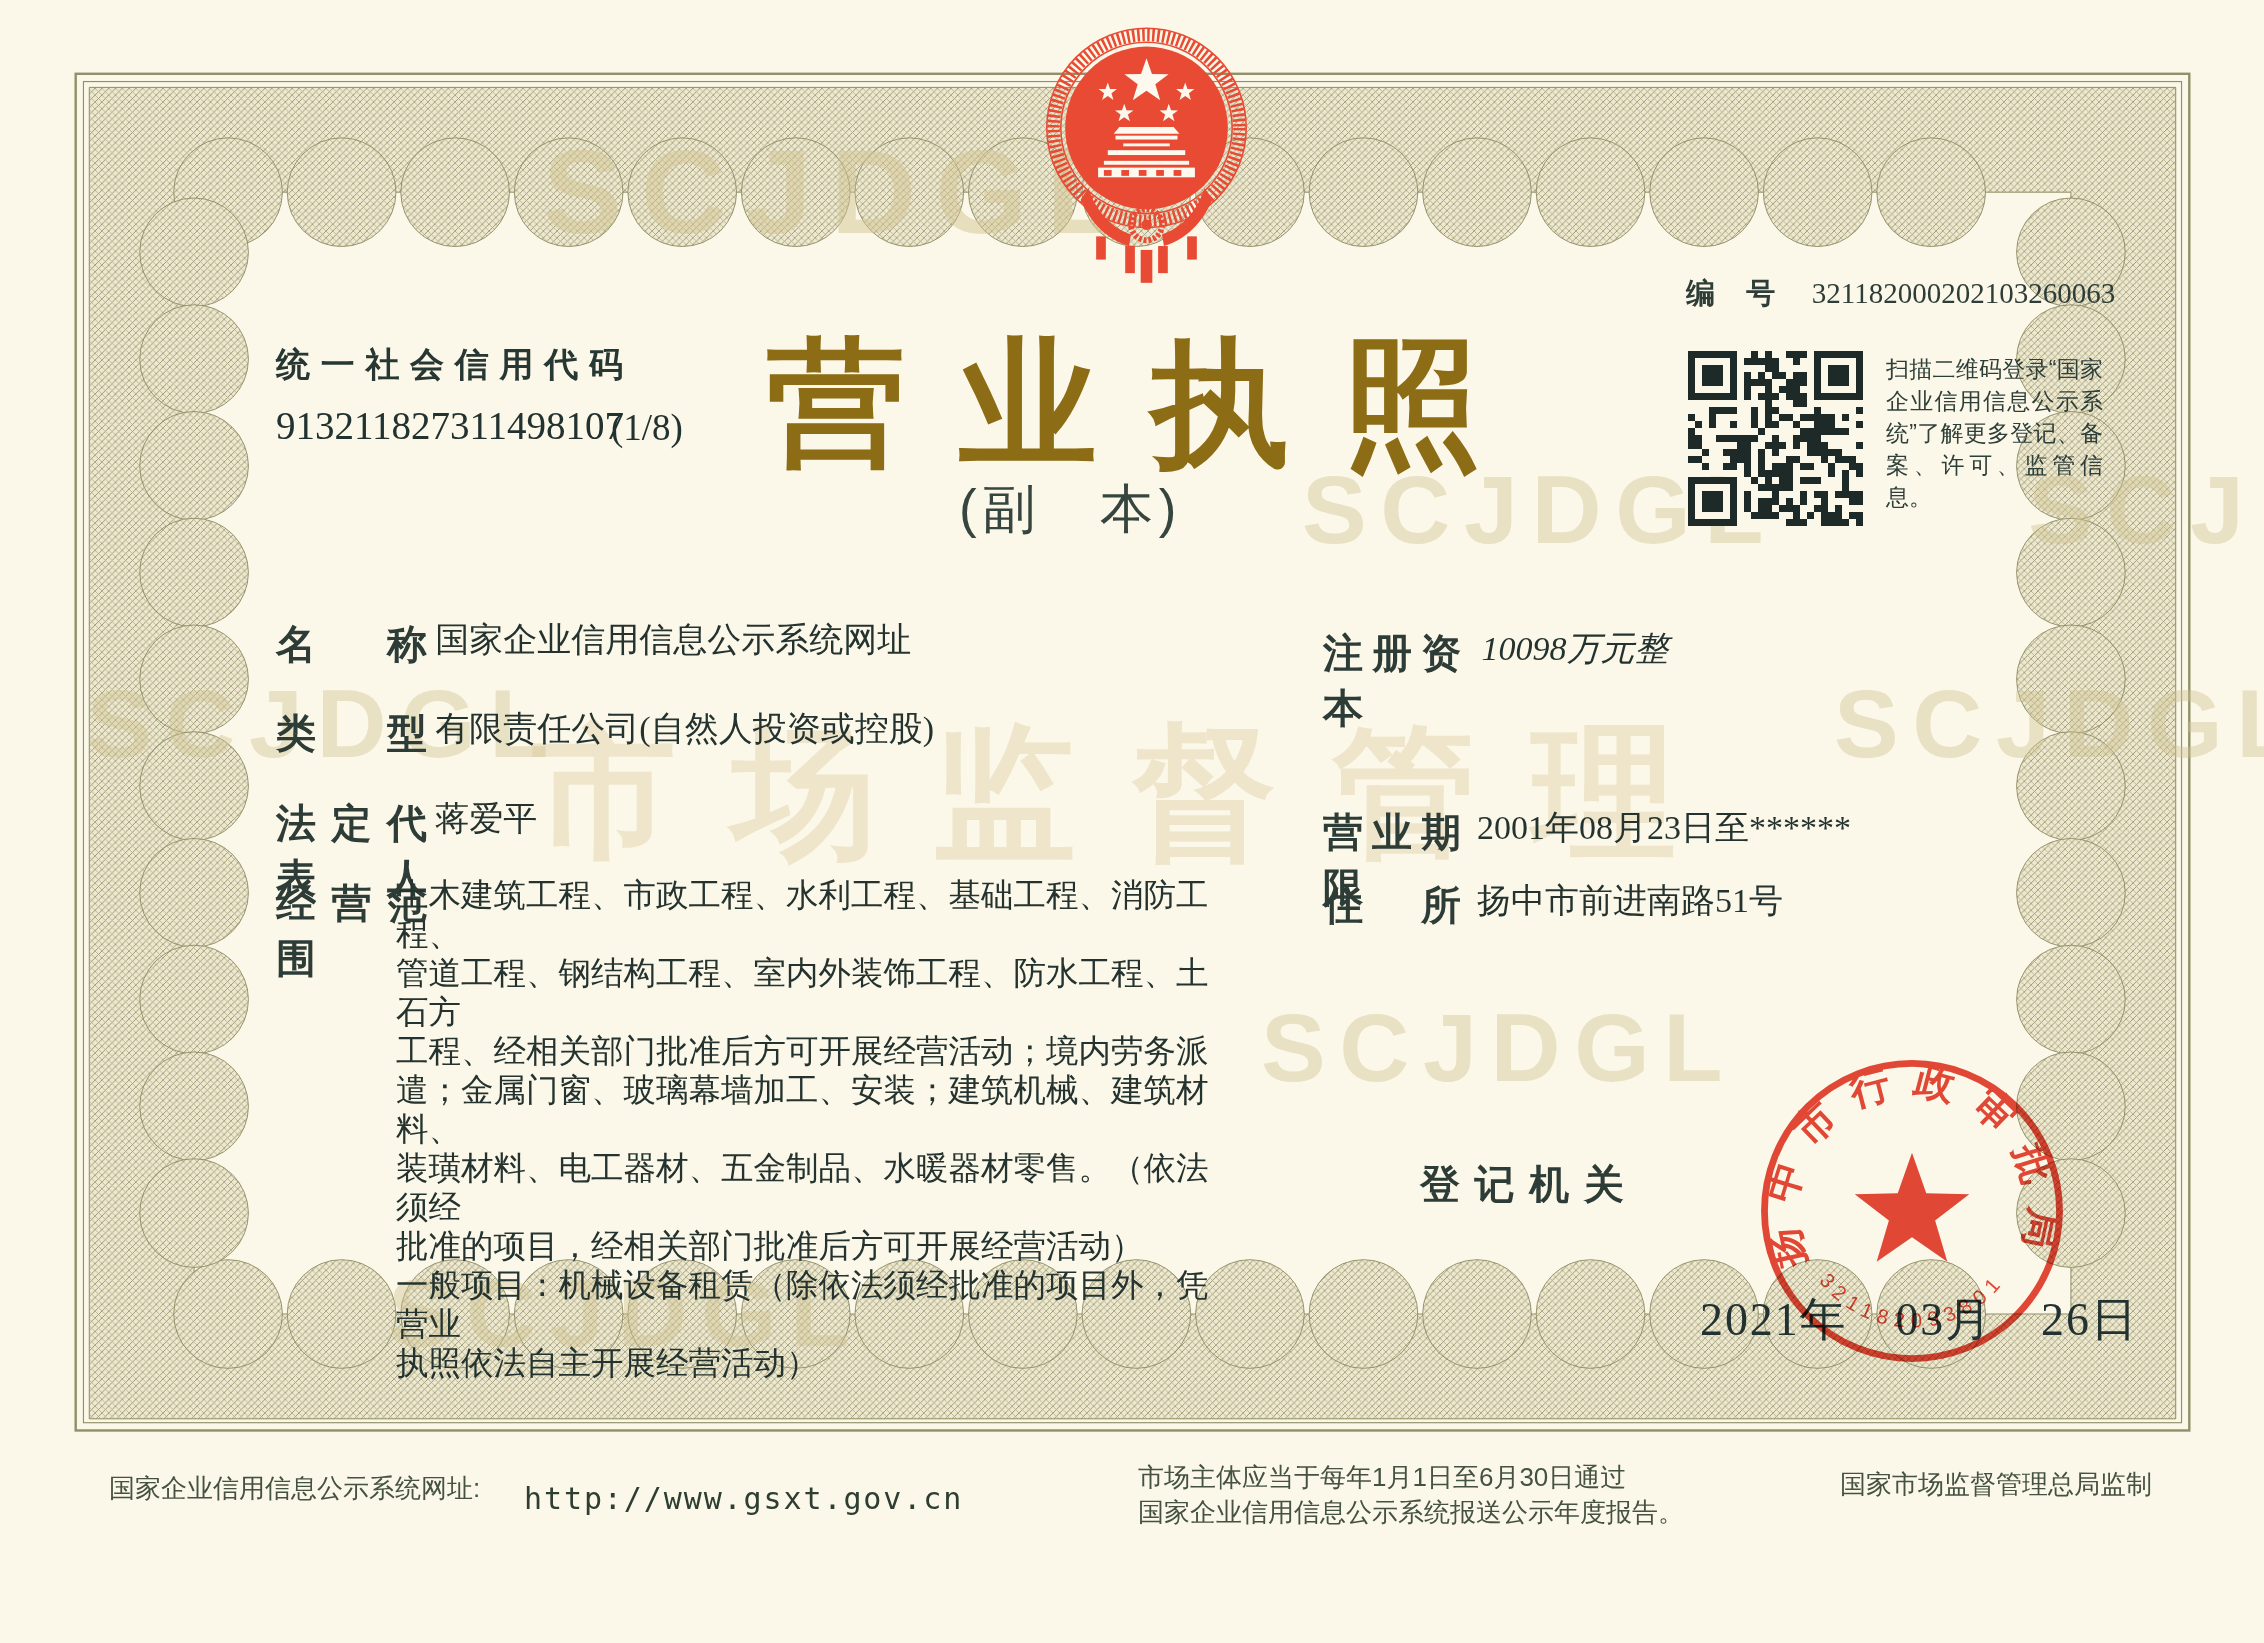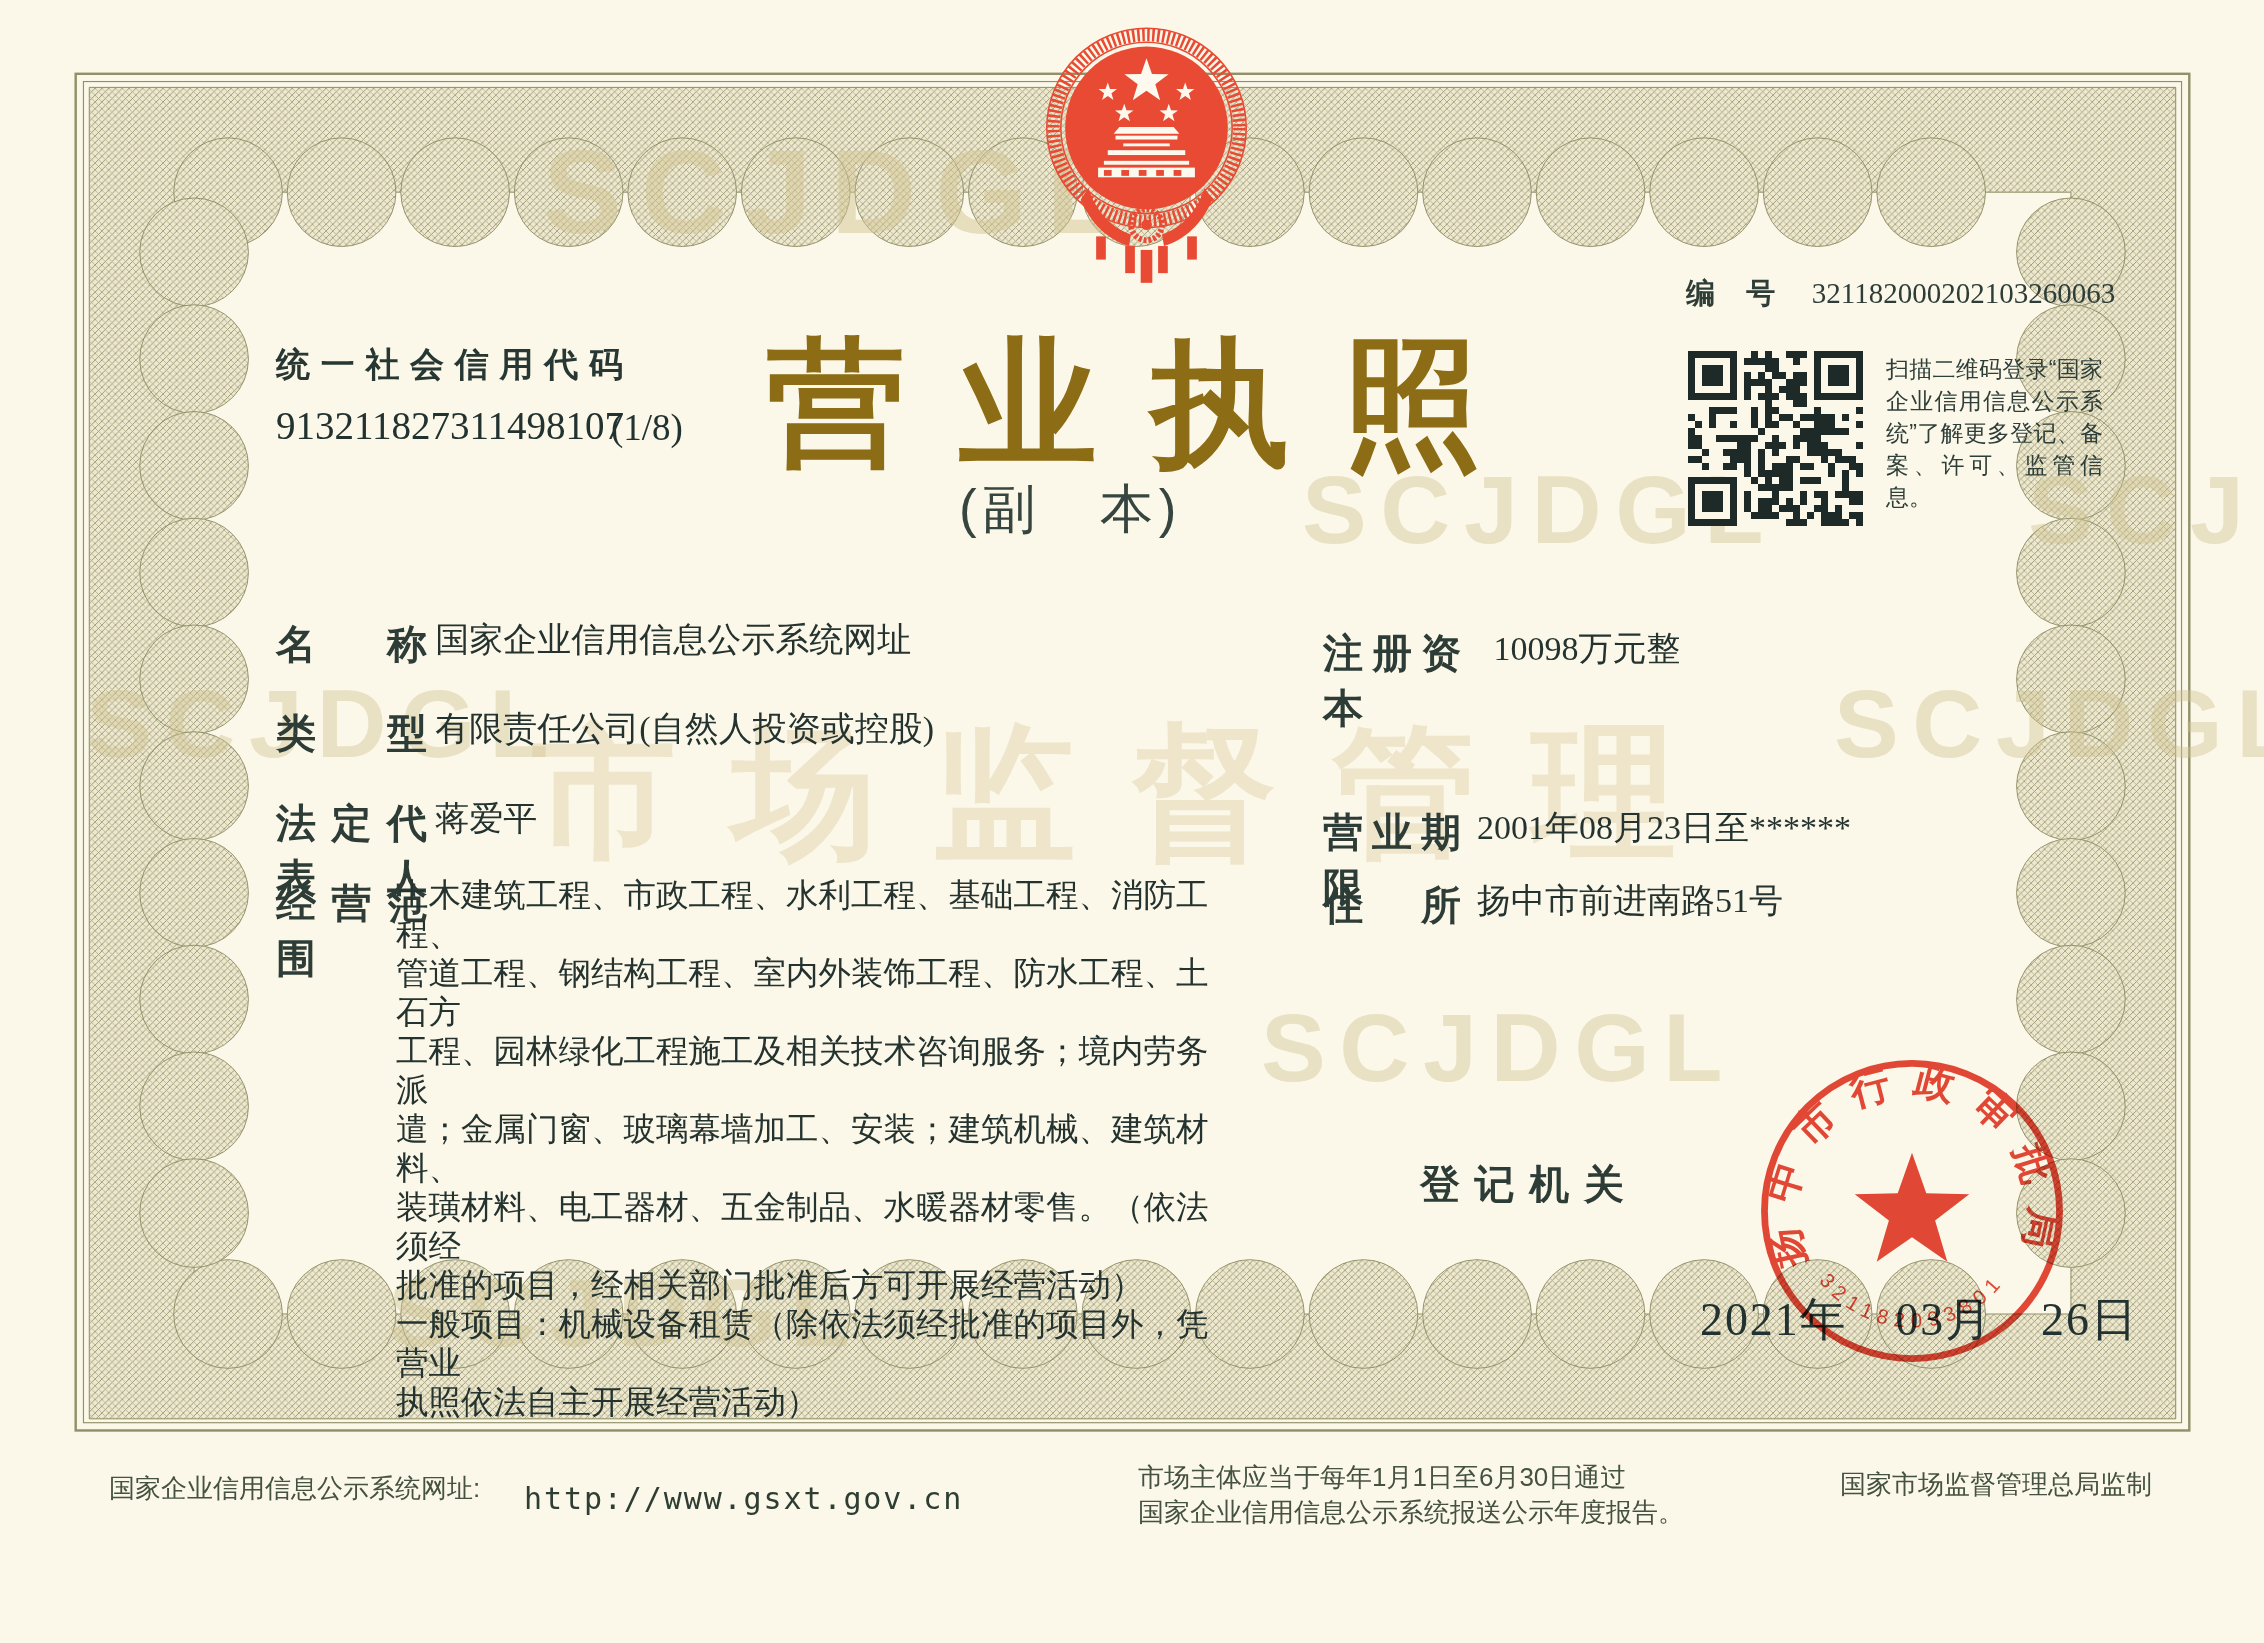--- a/index.html
+++ b/index.html
@@ -415,32 +415,32 @@
   </div>
   <div class="abs" style="left:276px;top:796px;">
     <span class="flabel">法定代表人</span>
     <span class="fvalue" style="margin-left:3.9px;">蒋爱平</span>
   </div>
   <div class="abs" style="left:276px;top:876px;">
     <span class="flabel">经营范围</span>
     <div class="scope" style="position:absolute;left:120px;top:0;">
       <div>土木建筑工程、市政工程、水利工程、基础工程、消防工程、</div>
       <div>管道工程、钢结构工程、室内外装饰工程、防水工程、土石方</div>
-      <div>工程、园林绿化工程施工及相关技术咨询服务；境内劳务派</div>
+      <div>工程、经相关部门批准后方可开展经营活动；境内劳务派</div>
       <div>遣；金属门窗、玻璃幕墙加工、安装；建筑机械、建筑材料、</div>
       <div>装璜材料、电工器材、五金制品、水暖器材零售。（依法须经</div>
       <div>批准的项目，经相关部门批准后方可开展经营活动）</div>
       <div>一般项目：机械设备租赁（除依法须经批准的项目外，凭营业</div>
       <div>执照依法自主开展经营活动）</div>
     </div>
   </div>
 
   <div class="abs" style="left:1323px;top:626px;">
     <span class="flabel" style="width:138px;">注册资本</span>
-    <span class="fvalue" style="margin-left:28px;">10098万元整</span>
+    <span class="fvalue" style="margin-left:16px;font-style:italic;">10098万元整</span>
   </div>
   <div class="abs" style="left:1323px;top:805px;">
     <span class="flabel" style="width:138px;">营业期限</span>
     <span class="fvalue" style="margin-left:11.6px;">2001年08月23日至******</span>
   </div>
   <div class="abs" style="left:1323px;top:878px;">
     <span class="flabel" style="width:138px;">住所</span>
     <span class="fvalue" style="margin-left:11.6px;">扬中市前进南路51号</span>
   </div>
 

